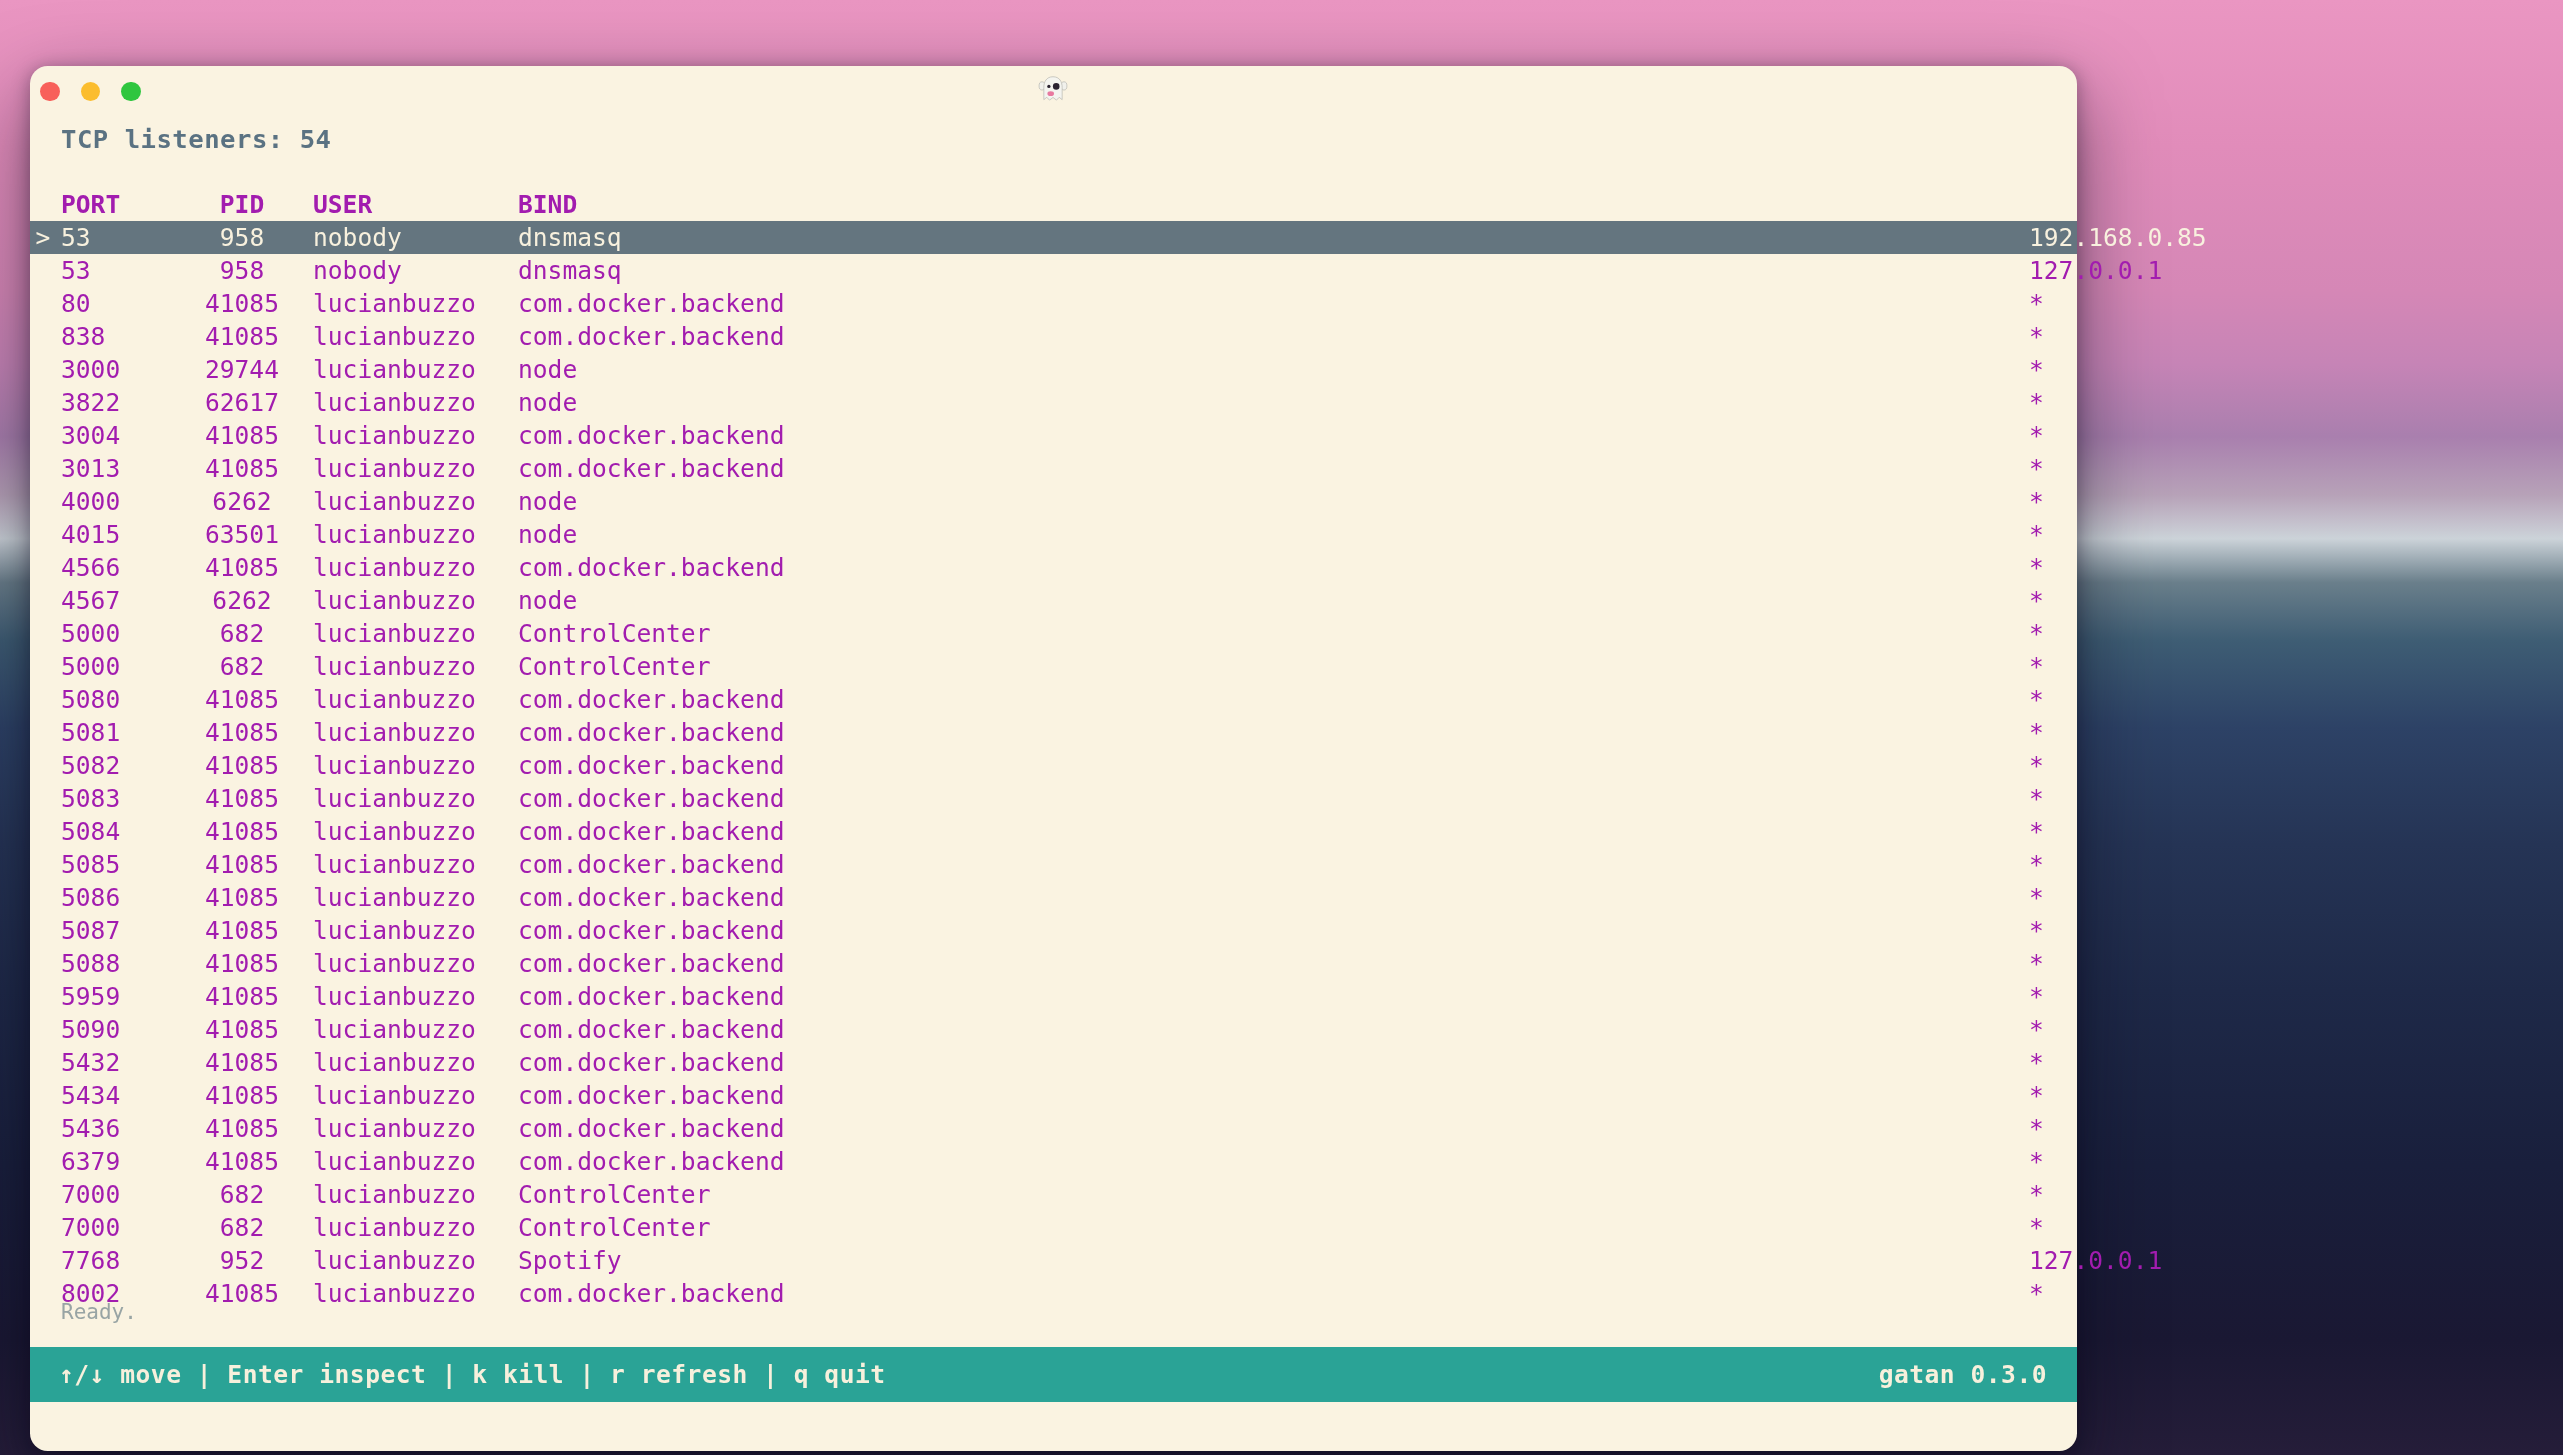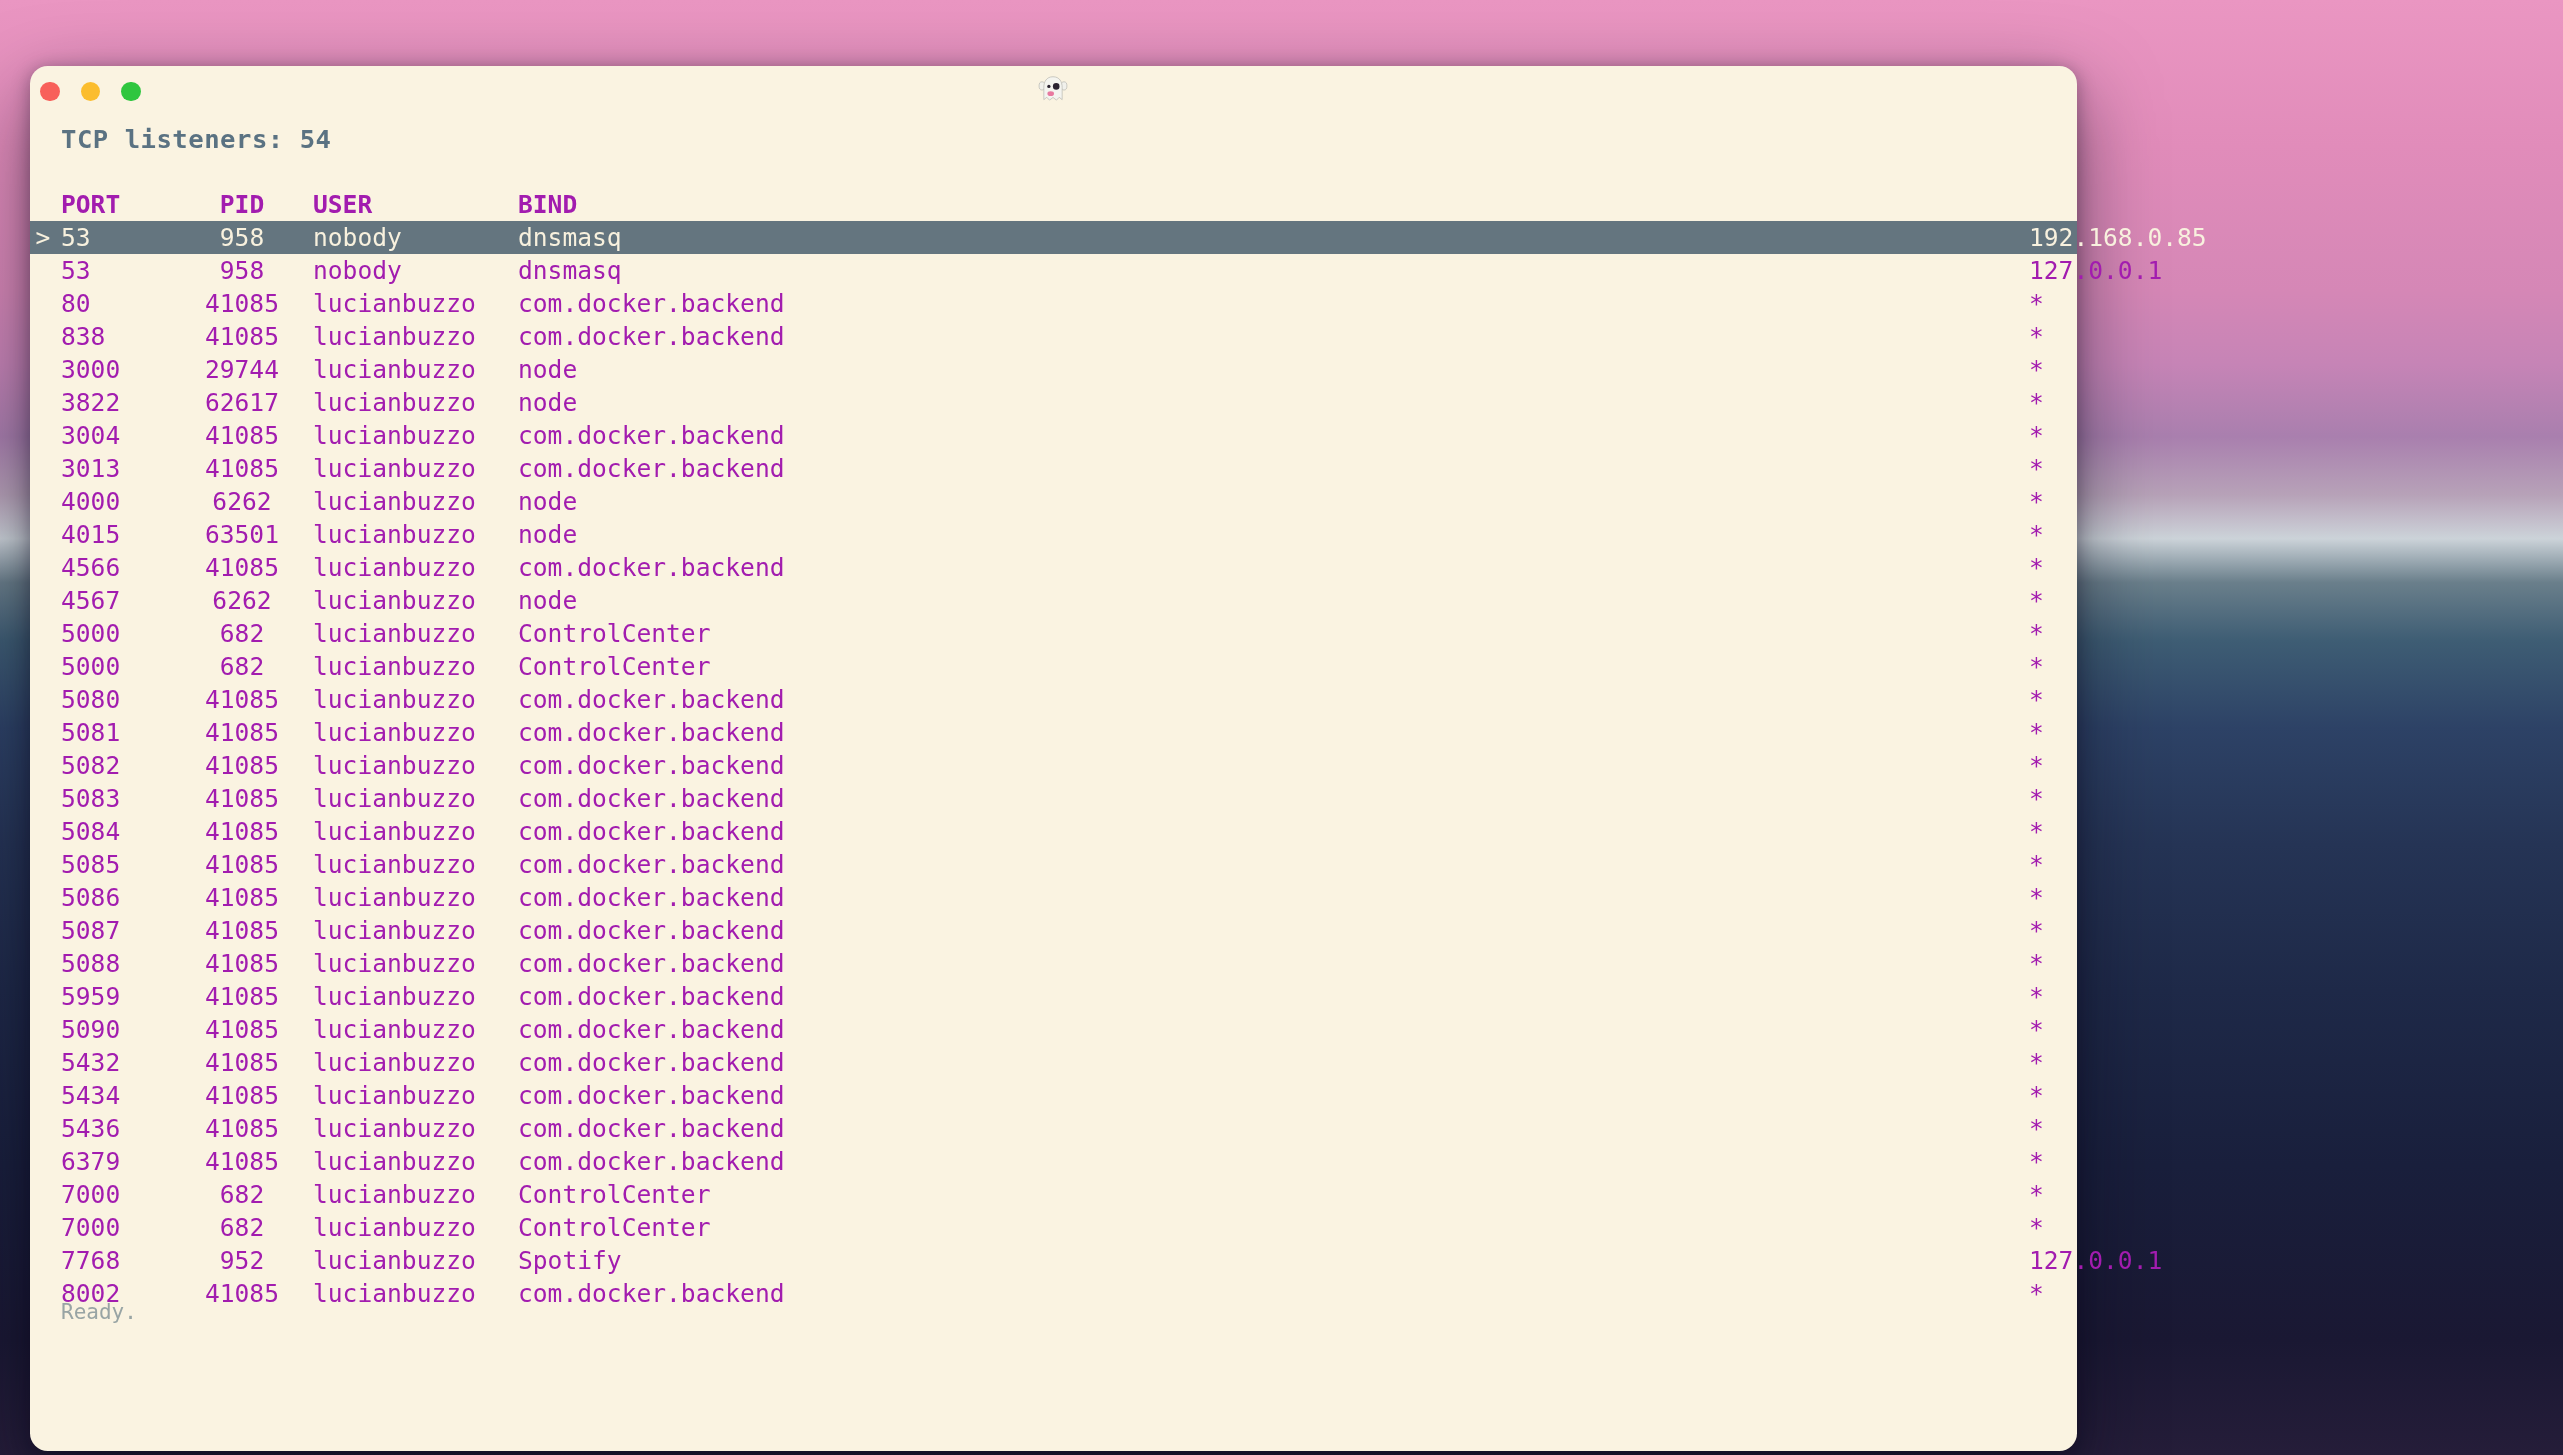--- a/index.html
+++ b/index.html
@@ -347,16 +347,20 @@
           <span class="c-port">8002</span>
           <span class="c-pid">41085</span>
           <span class="c-user">lucianbuzzo</span>
           <span class="c-command">com.docker.backend</span>
           <span class="c-bind">*</span>
         </div>
       </div>
 
     <div class="ready">Ready.</div>
 
+    <div class="footer">
+      <span>↑/↓ move | Enter inspect | k kill | r refresh | q quit</span>
+      <span>gatan 0.3.0</span>
+    </div>
 
   </div>
 </div>
 
 
 </body></html>

